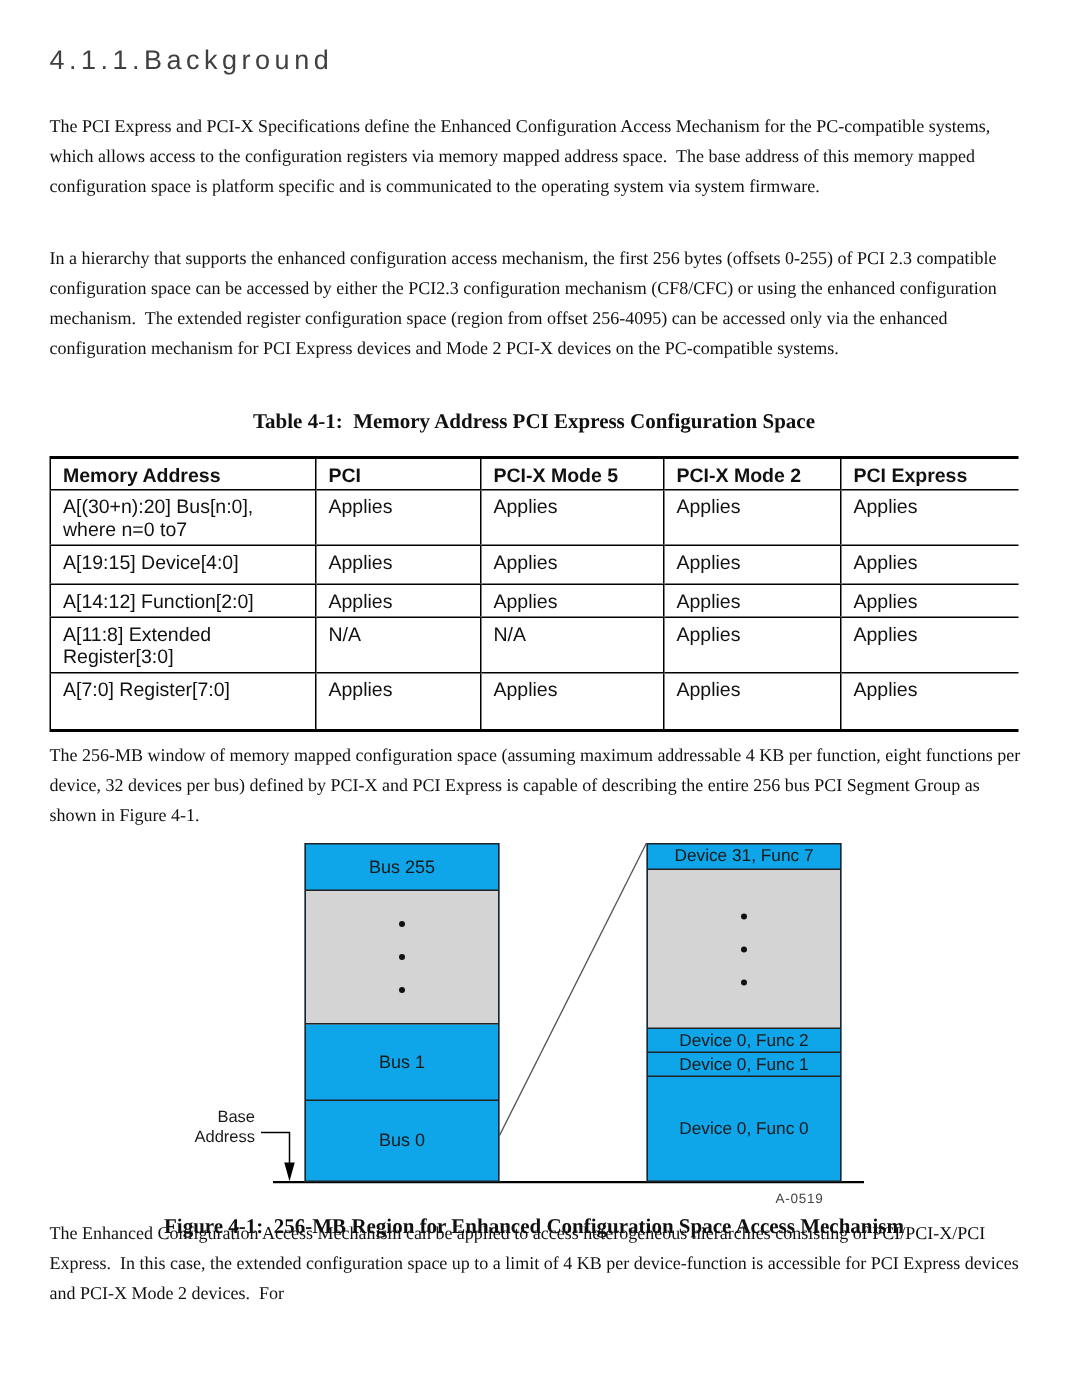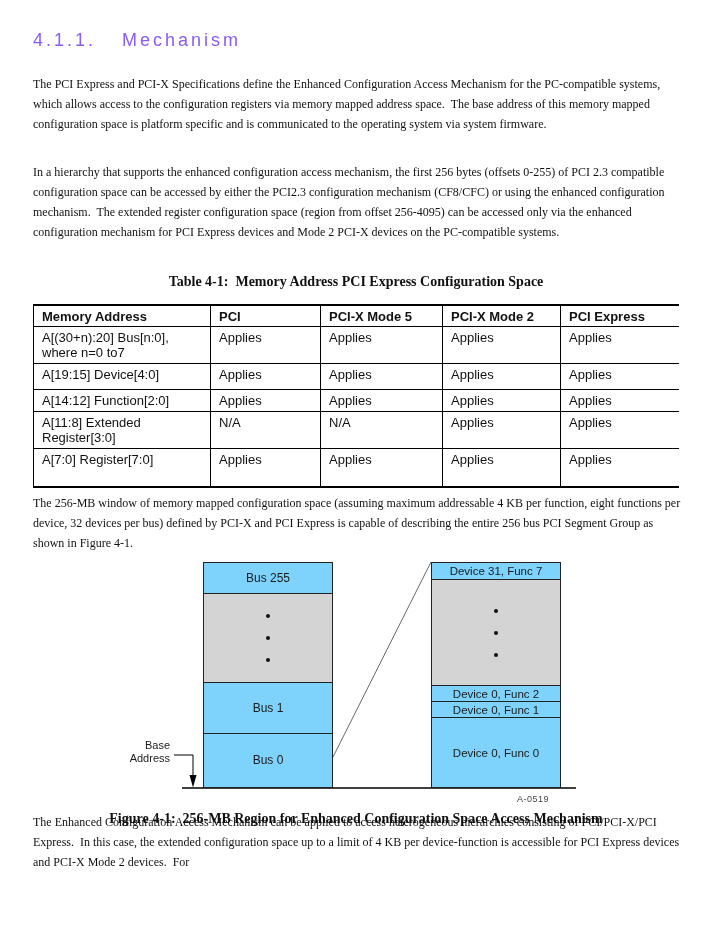--- a/index.html
+++ b/index.html
@@ -2,22 +2,22 @@
 <html><head>
 <meta charset="utf-8">
 <style>
   html,body{margin:0;padding:0;background:#fff;}
   .page{
     position:relative;width:712px;height:928px;background:#ffffff;
     font-family:"Liberation Serif",serif;color:#111;overflow:hidden;
   }
   .txt{white-space:pre-wrap;}
   
-  .heading{position:absolute;top:30px;left:33px;display:flex;gap:26px;
-    font-family:"Liberation Sans",sans-serif;font-size:18px;letter-spacing:3px;color:#8b5cf6;align-items:center;}
+  .heading{position:absolute;top:30px;left:33px;display:flex;
+    font-family:"Liberation Sans",sans-serif;font-size:18px;letter-spacing:3px;color:#404040;align-items:center;}
   
   .para{position:absolute;left:33px;width:648px;font-size:12px;line-height:20px;text-align:left;}
   .p1{top:62px;}
   .p2{top:150px;}
   .p3{top:481px;}
   .p4{top:800px;}
   
   .caption{position:absolute;left:0;width:712px;text-align:center;font-weight:bold;font-size:14px;}
   .table-caption{top:274px;}
   .figure-caption{top:811px;}
@@ -27,21 +27,21 @@
     border-top:2px solid #000;border-bottom:2px solid #000;border-left:1.5px solid #000;}
   table.t th,table.t td{border-bottom:1px solid #000;border-left:1px solid #000;
     vertical-align:top;text-align:left;padding:3px 6px 2px 8px;line-height:15px;}
   table.t th{font-weight:bold;}
   table.t th:first-child,table.t td:first-child{border-left:none;}
   tr.hrow{height:21px;} tr.r0{height:37px;} tr.r1{height:26px;} tr.r2{height:22px;}
   tr.r3{height:37px;} tr.r4{height:38px;}
   
   .figure{position:absolute;top:555px;left:0;width:712px;height:250px;font-family:"Liberation Sans",sans-serif;}
   .fig-svg{position:absolute;top:0;left:0;width:712px;height:250px;}
-  .fig-col{position:absolute;top:7px;width:130px;height:226px;border:1px solid #222;background:#7dd3fc;
+  .fig-col{position:absolute;top:7px;width:130px;height:226px;border:1px solid #222;background:#0ea5e9;
     box-sizing:border-box;display:flex;flex-direction:column;}
   .col-bus{left:203px;} .col-dev{left:431px;}
   .fig-sec{display:flex;align-items:center;justify-content:center;box-sizing:border-box;flex:0 0 auto;}
   .sec-line{border-bottom:1px solid #222;}
   .fig-gray{background:#d4d4d4;flex-direction:column;gap:18px;}
   .dot{width:4px;height:4px;border-radius:50%;background:#111;}
   .lbl{font-size:12px;color:#1a1a1a;}
   .lbl-sm{font-size:11.5px;color:#1a1a1a;}
   .bus-top{height:31px;} .bus-mid{flex:1 1 auto;} .bus1{height:51px;} .bus0{flex:1 1 auto;}
   .dev-top{height:17px;} .dev-mid{flex:1 1 auto;} .dev-row{height:16px;} .dev-last{flex:1 1 auto;}
@@ -49,21 +49,21 @@
     font-size:11px;line-height:13px;color:#1a1a1a;}
   .artifact{position:absolute;left:517px;top:239px;font-size:9px;letter-spacing:.5px;color:#444;}
 </style>
 </head>
 <body>
 
 <div class="page">
 
   <div class="heading">
     <span>4.1.1.</span>
-    <span>Mechanism</span>
+    <span>Background</span>
   </div>
 
   <p class="para p1 txt">The PCI Express and PCI-X Specifications define the Enhanced Configuration Access Mechanism for the PC-compatible systems, which allows access to the configuration registers via memory mapped address space.  The base address of this memory mapped configuration space is platform specific and is communicated to the operating system via system firmware.</p>
   <p class="para p2 txt">In a hierarchy that supports the enhanced configuration access mechanism, the first 256 bytes (offsets 0-255) of PCI 2.3 compatible configuration space can be accessed by either the PCI2.3 configuration mechanism (CF8/CFC) or using the enhanced configuration mechanism.  The extended register configuration space (region from offset 256-4095) can be accessed only via the enhanced configuration mechanism for PCI Express devices and Mode 2 PCI-X devices on the PC-compatible systems.</p>
 
   <div class="caption table-caption txt">Table 4-1:  Memory Address PCI Express Configuration Space</div>
 
   <table class="t">
     <colgroup>
       <col style="width:177px">

